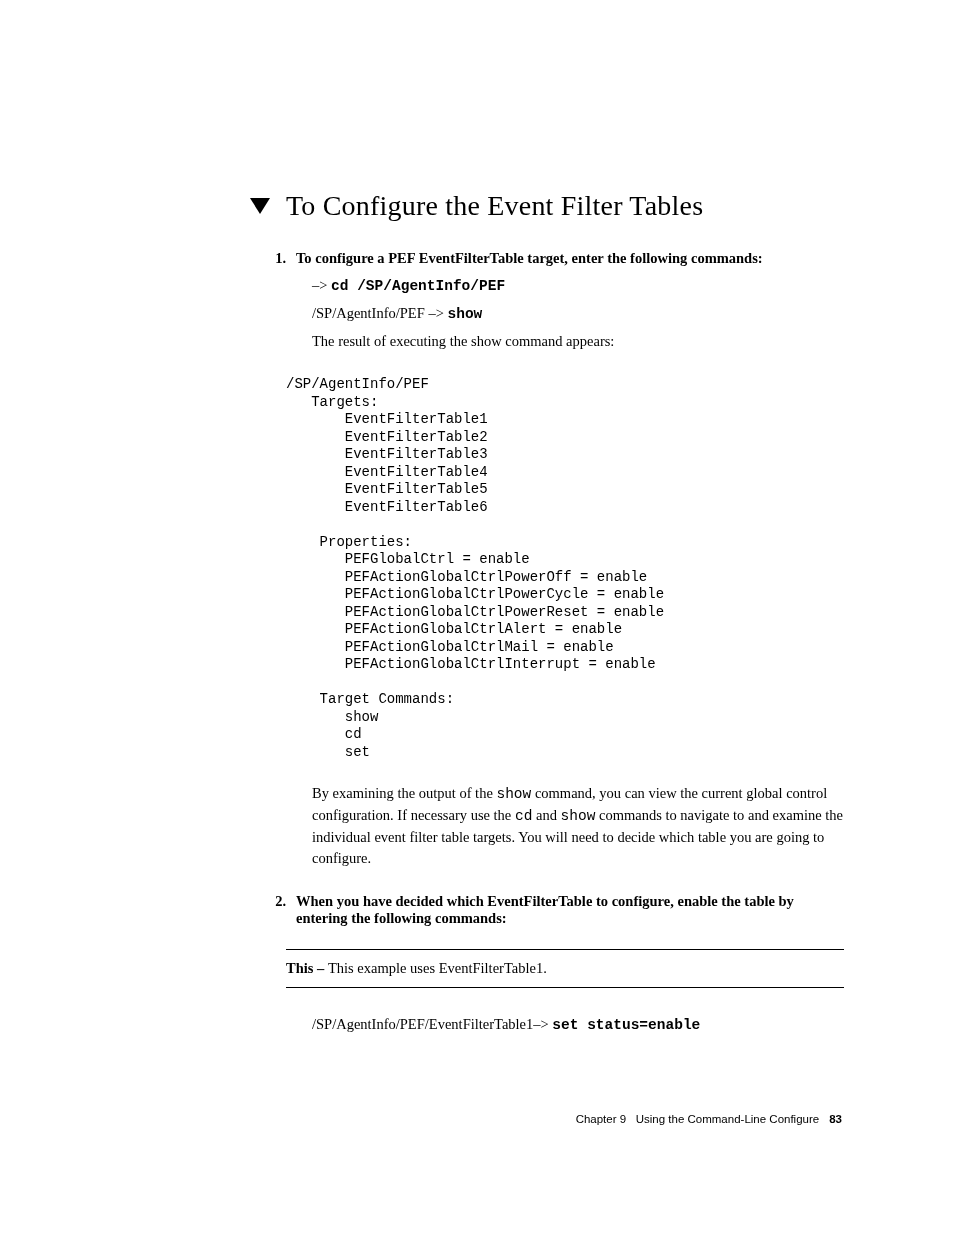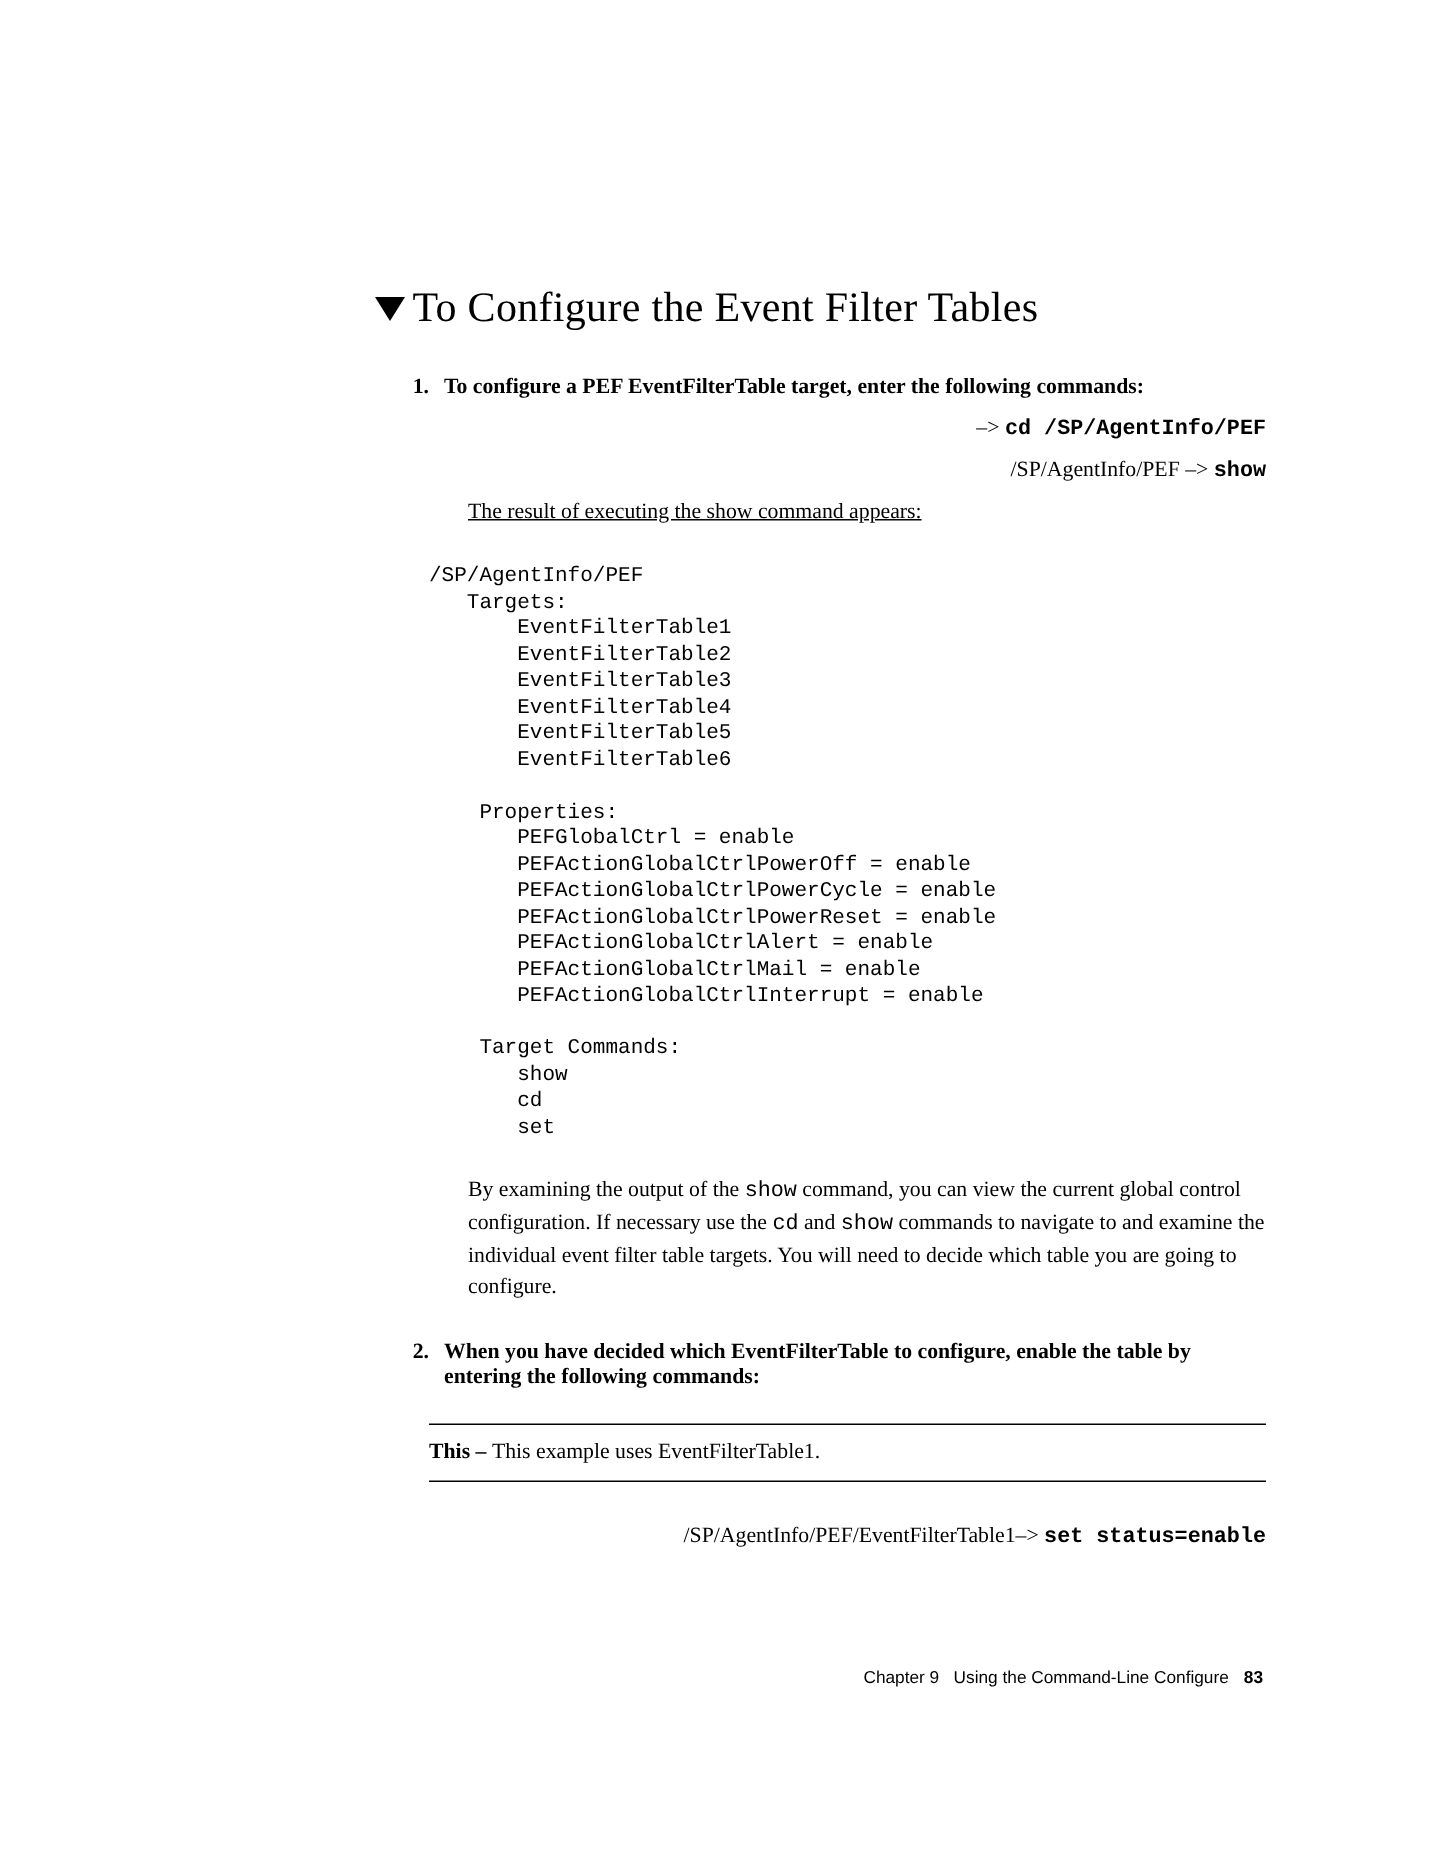--- a/index.html
+++ b/index.html
@@ -14,21 +14,21 @@
   }
   .page {
     position: absolute;
     top: 190px;
     left: 250px;
     right: 110px;
   }
   .heading-row {
     display: flex;
     align-items: center;
-    gap: 5px;
+    gap: 16px;
     margin-bottom: 28px;
   }
   .triangle {
     width: 0;
     height: 0;
     border-left: 10px solid transparent;
     border-right: 10px solid transparent;
     border-top: 16px solid #000;
     flex-shrink: 0;
   }
@@ -54,33 +54,31 @@
     min-width: 14px;
     text-align: right;
   }
   .step-body {
     margin-left: 40px;
     font-size: 14.5px;
     line-height: 1.45;
   }
   .cmdline {
     margin-bottom: 6px;
-    text-align: right;
   }
   .mono-bold {
     font-family: "Courier New", Courier, monospace;
     font-weight: 700;
   }
   .mono {
     font-family: "Courier New", Courier, monospace;
   }
   .para {
     margin-top: 6px;
     margin-bottom: 22px;
-    text-decoration: underline;
   }
   .code-block {
     font-family: "Courier New", Courier, monospace;
     font-size: 14px;
     line-height: 1.25;
     white-space: pre;
     margin: 24px 0 22px 14px;
   }
   .para-after {
     margin-left: 40px;

